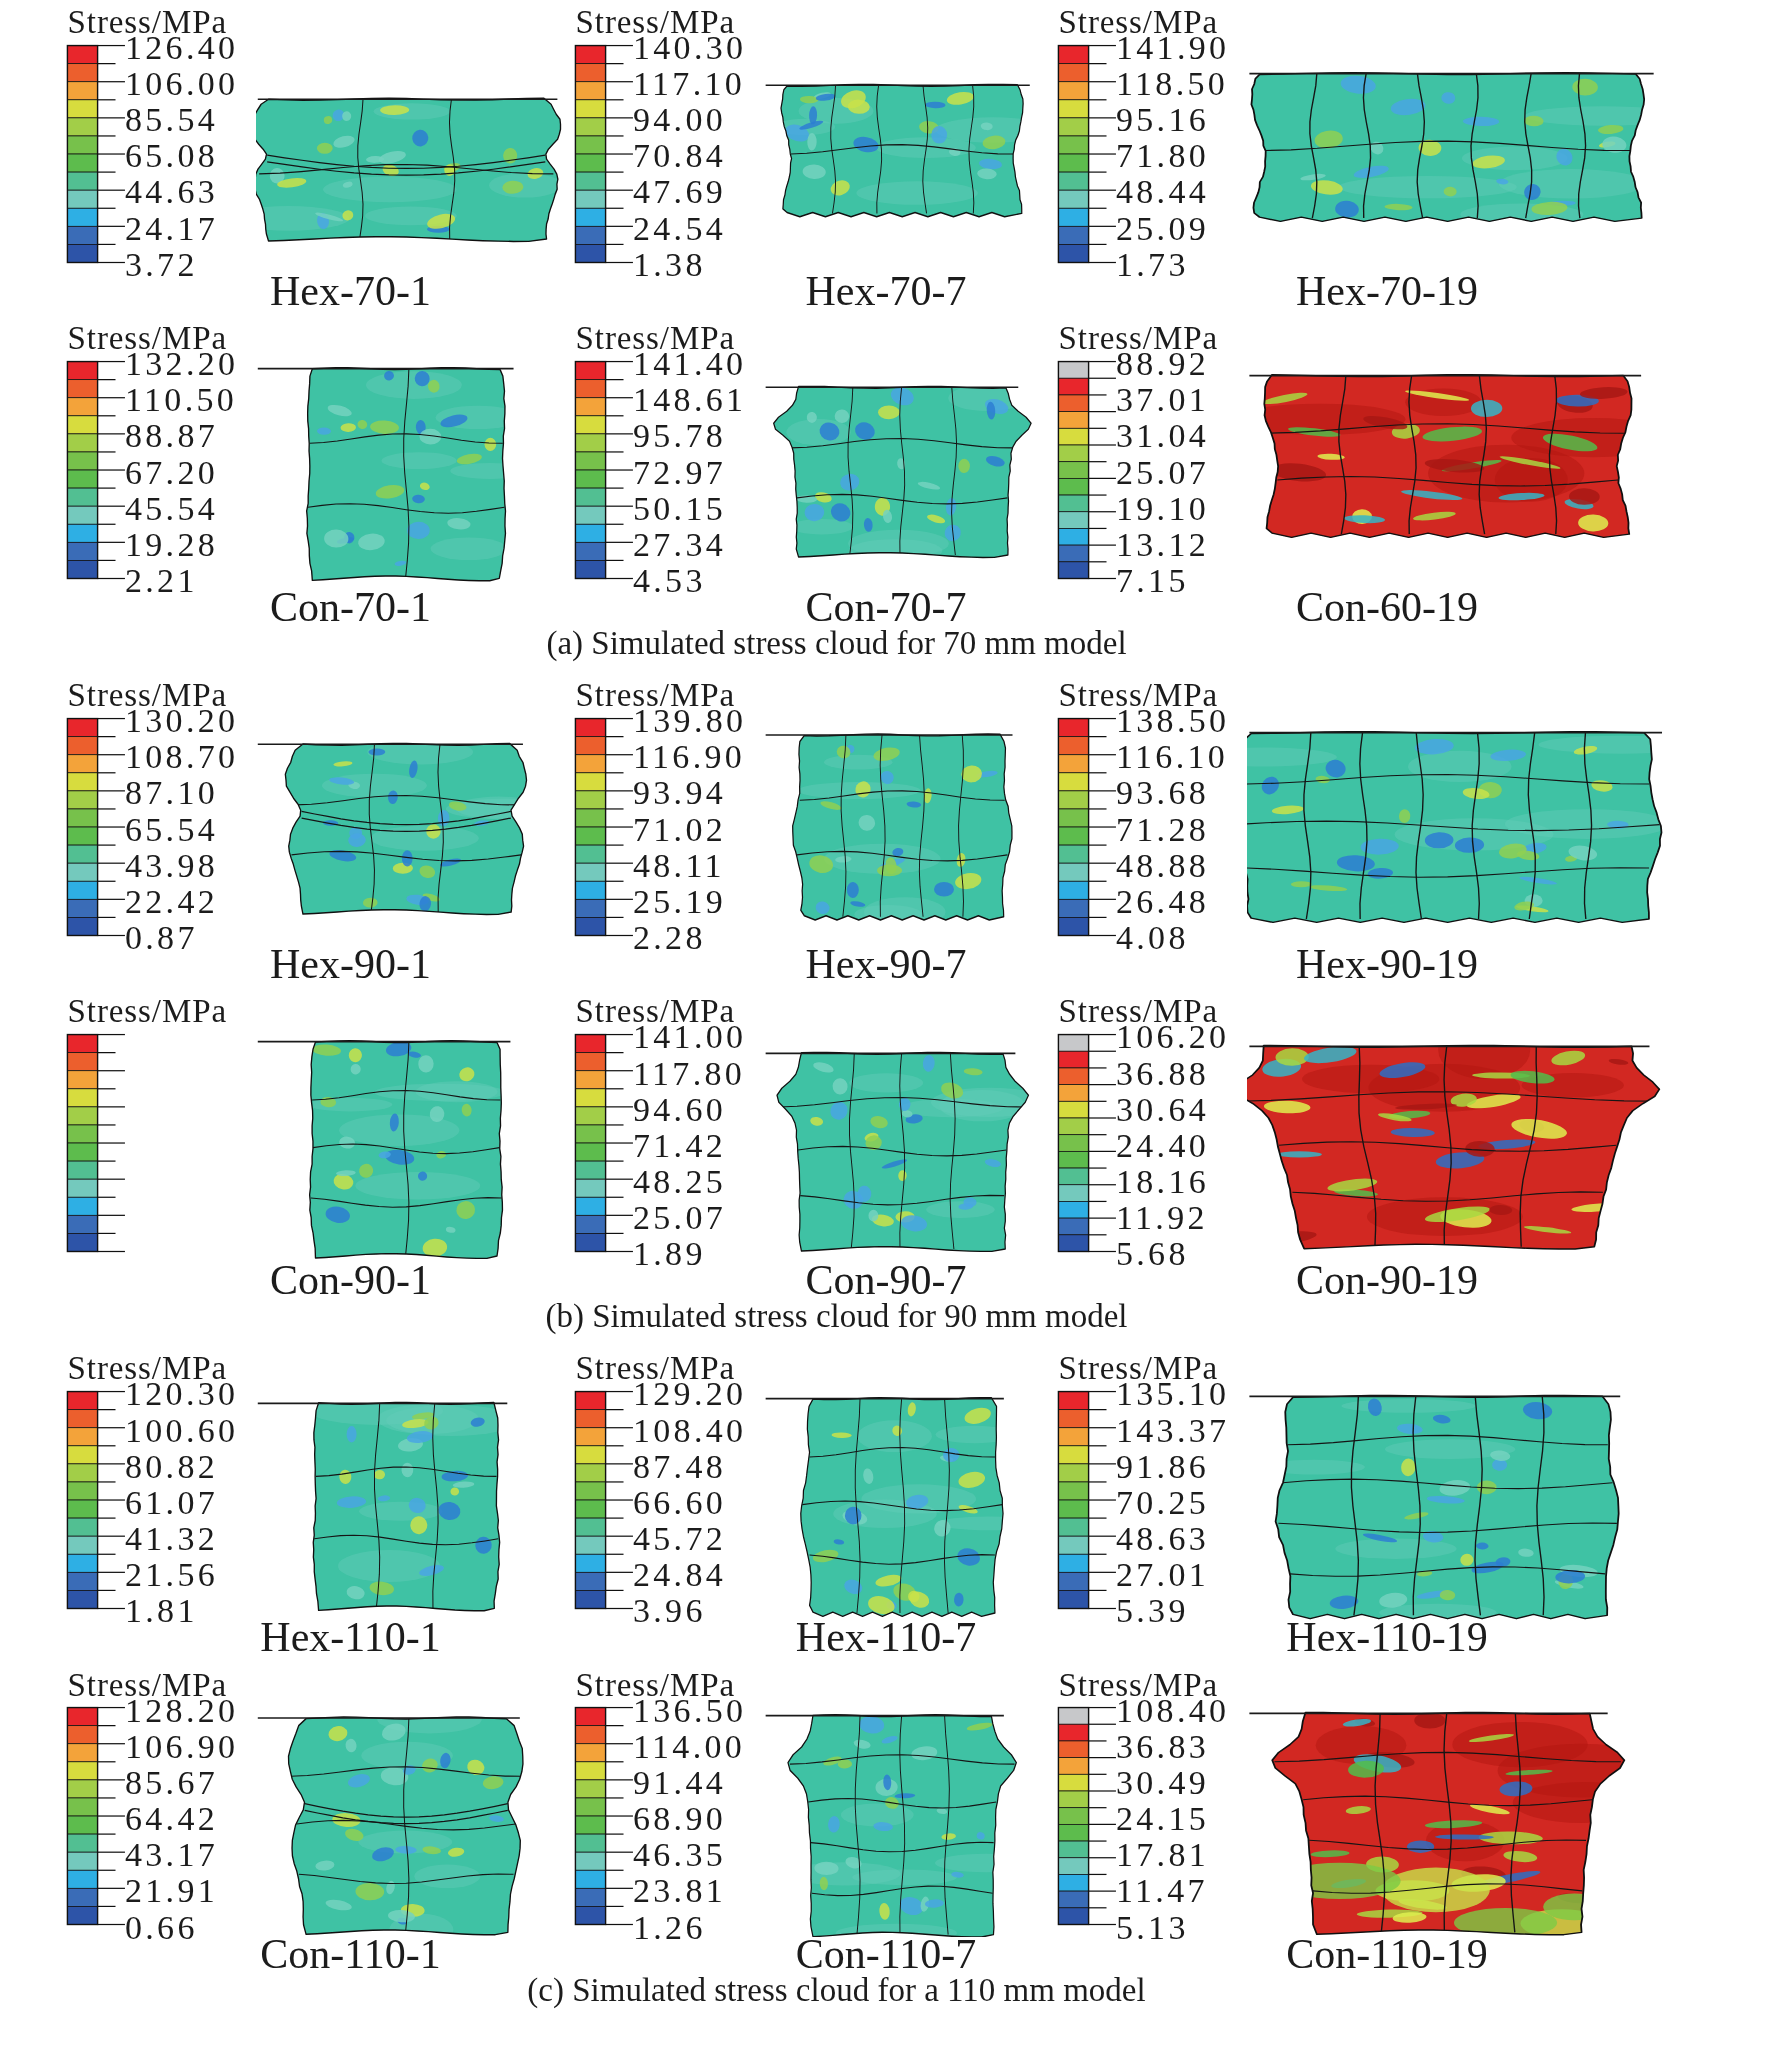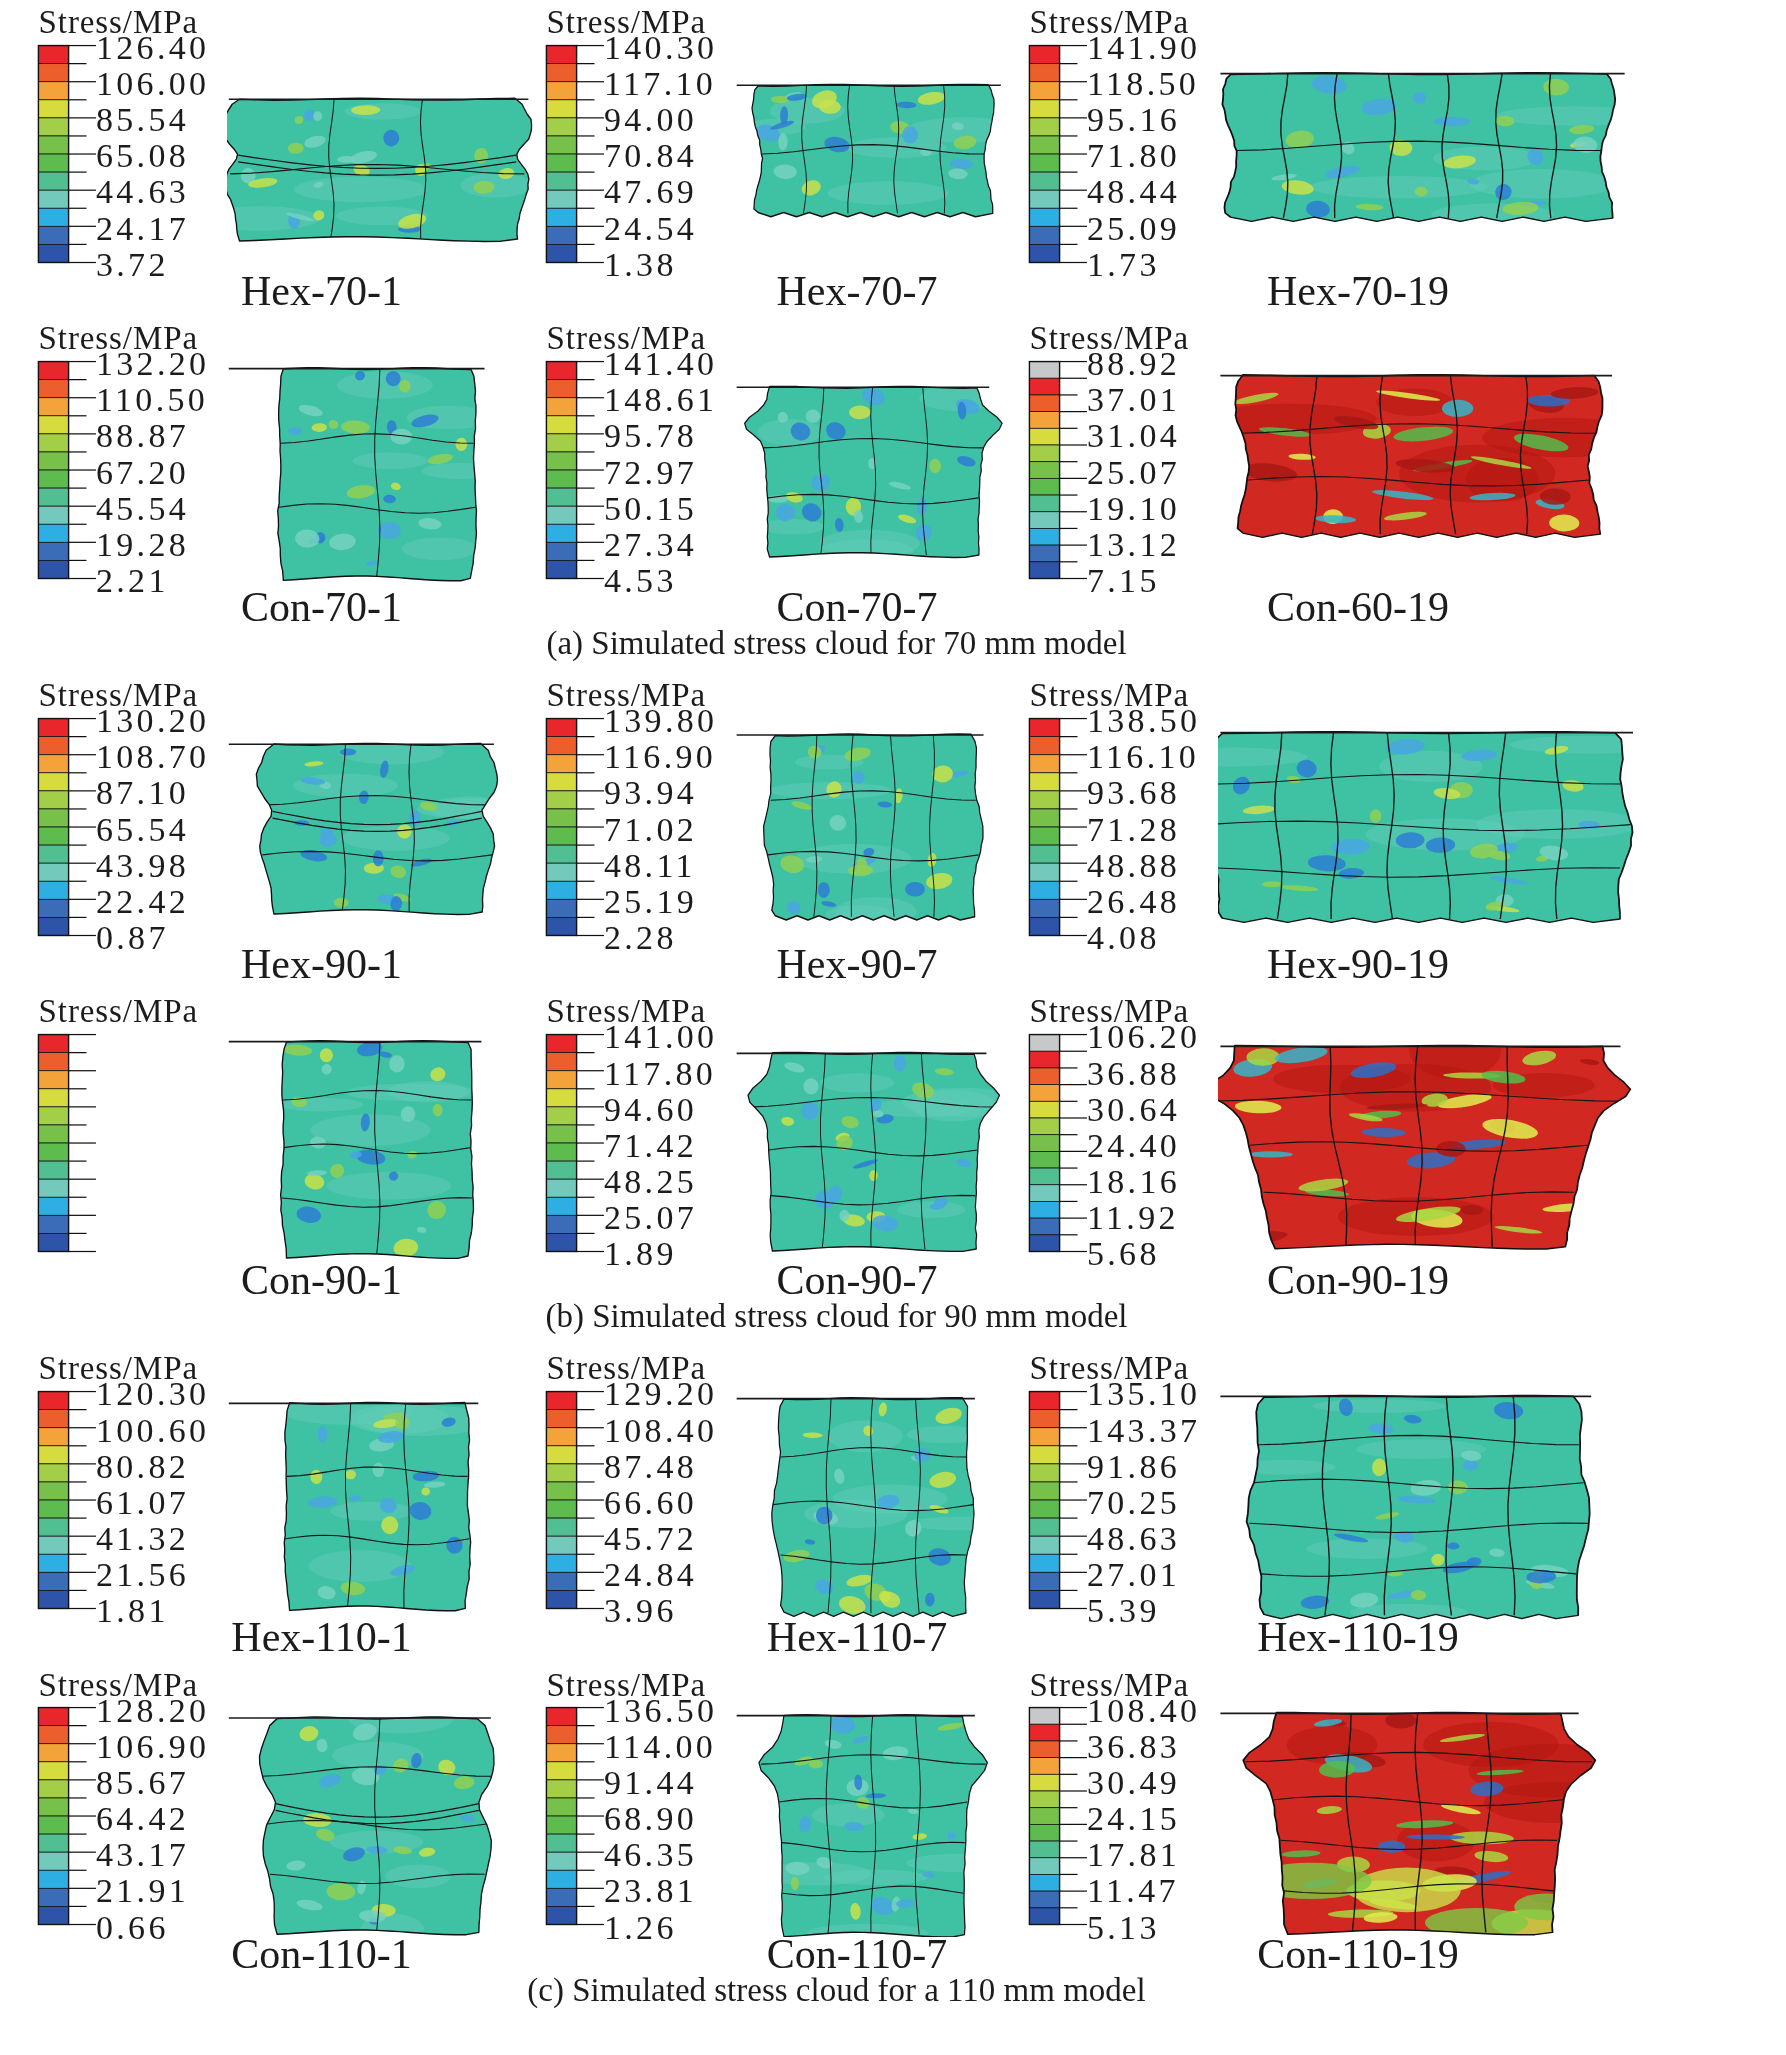--- a/index.html
+++ b/index.html
@@ -2,21 +2,21 @@
 <html style="font-size:7.6px"><head>
 <meta charset="utf-8">
 <style>
   html,body{margin:0;padding:0}
   body{
     width:1787px;height:2056px;background:#ffffff;overflow:hidden;
     font-family:"Liberation Serif", serif;color:#1c1c1c;
   }
   .figure{padding-top:3.8px}
   .section{margin-bottom:14px}
-  .row{display:flex;padding-left:32px}
+  .row{display:flex;padding-left:61px}
   .row + .row{margin-top:12.3px}
   .panel{flex:none;width:508px}
   .panel:nth-child(2){width:483px}
   .panel:nth-child(3){width:613px}
   .panel-title{
     font-size:33px;line-height:37px;height:37px;padding-left:6.6px;
     letter-spacing:0.9px;white-space:nowrap;
   }
   .panel-body{position:relative;display:flex;height:233px}
   .legend{position:relative;width:195px;flex:none;height:233px}

